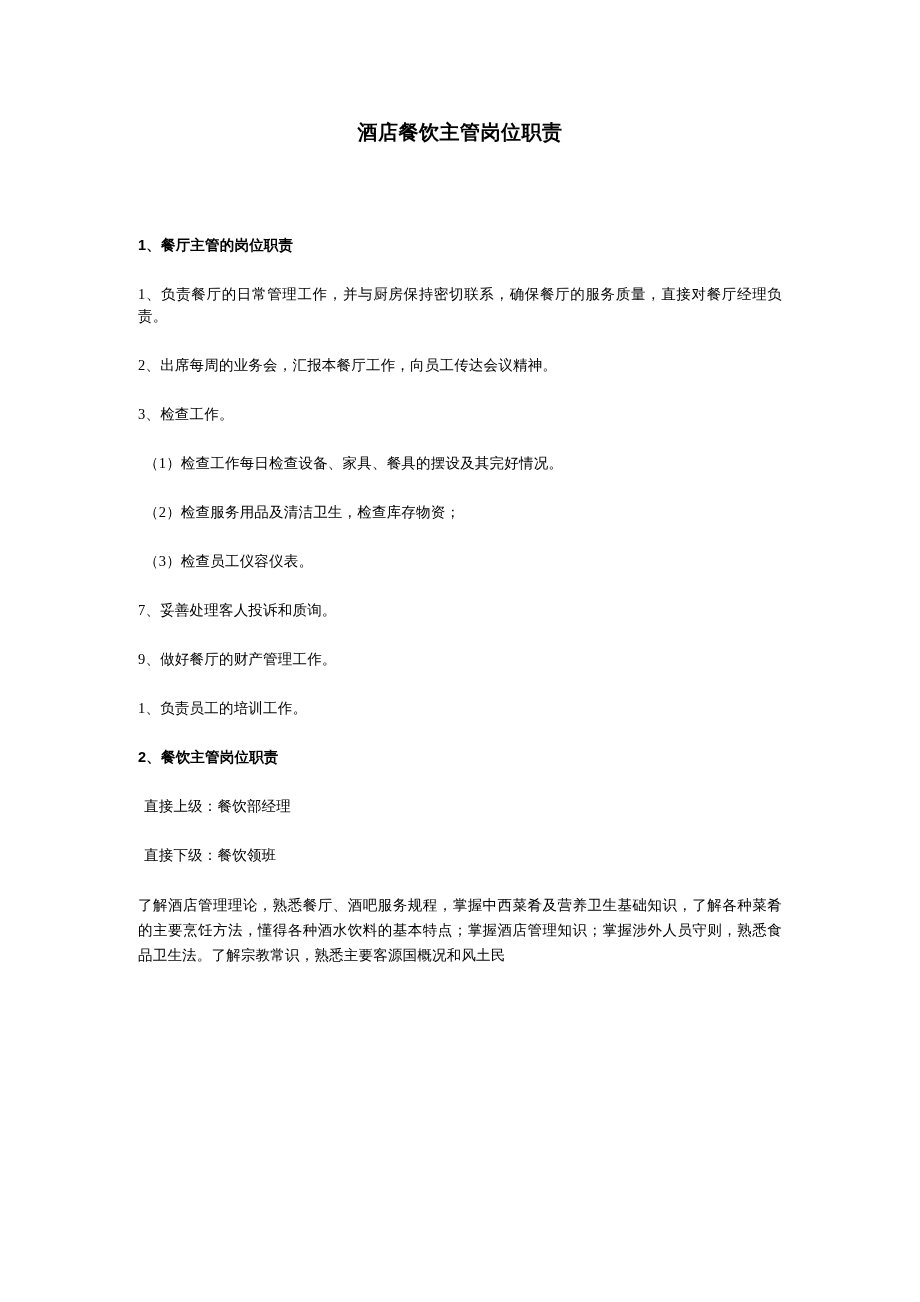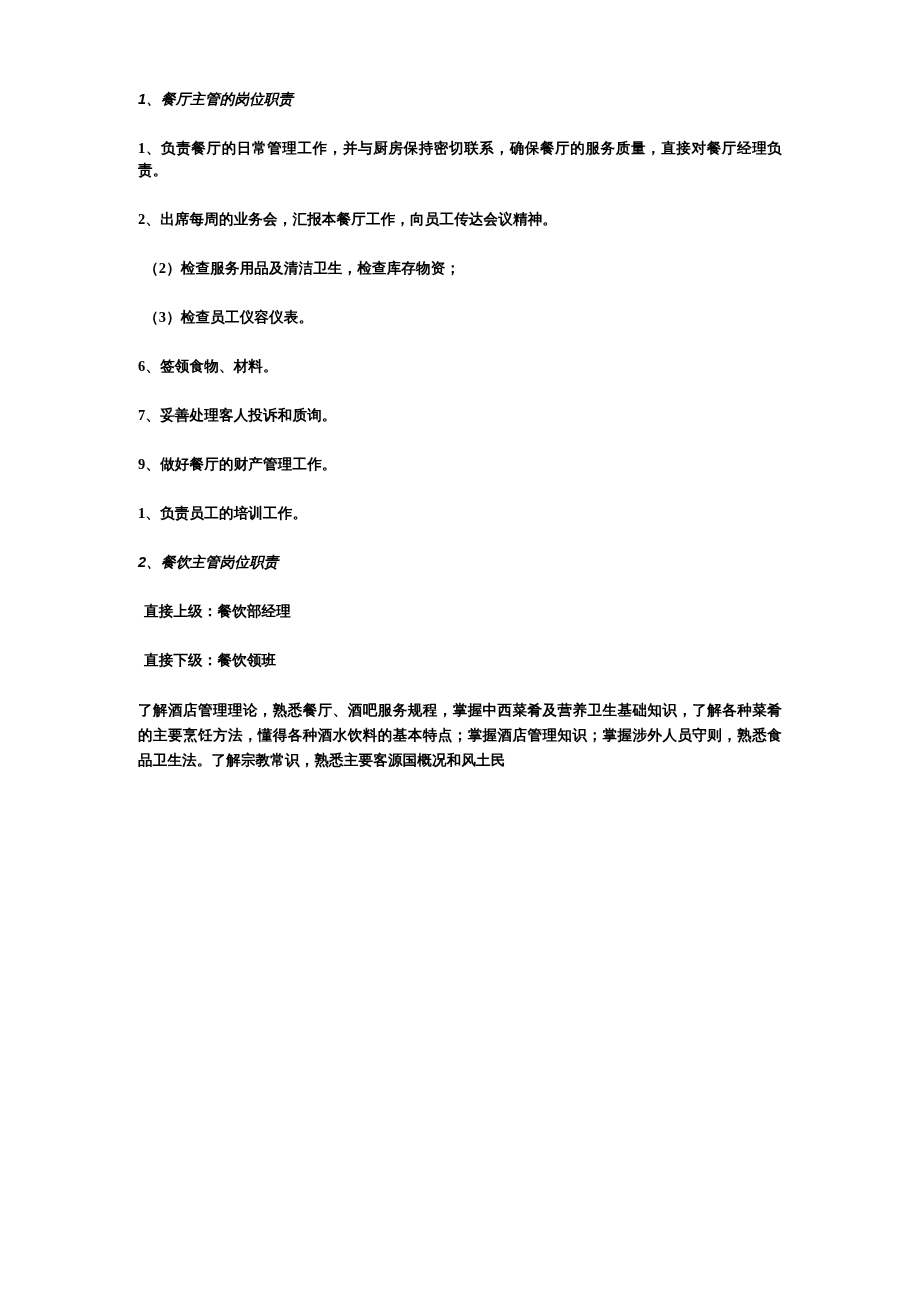--- a/index.html
+++ b/index.html
@@ -38,50 +38,50 @@
   .spacer-after-title {
     height: 88px;
   }
   p.para {
     font-size: 14.5px;
     line-height: 22px;
     margin: 0 0 27px 0;
     text-align: justify;
     text-justify: inter-ideograph;
     letter-spacing: 0.2px;
-    font-weight: bold;
   }
   p.para.heading {
     font-family: "Liberation Sans", "DejaVu Sans", sans-serif;
     font-weight: bold;
     font-size: 14.5px;
-    font-style: italic;
   }
   p.para.indent {
     text-indent: 0;
     padding-left: 6px;
   }
   p.para.block {
     margin-bottom: 8px;
     line-height: 25px;
   }
 </style>
 </head>
 <body>
 
 <div class="page">
   <div class="doc-body">
+    <h1 class="doc-title">酒店餐饮主管岗位职责</h1>
     <div class="spacer-after-title"></div>
 
     <p class="para heading">1、餐厅主管的岗位职责</p>
     <p class="para">1、负责餐厅的日常管理工作，并与厨房保持密切联系，确保餐厅的服务质量，直接对餐厅经理负责。</p>
     <p class="para">2、出席每周的业务会，汇报本餐厅工作，向员工传达会议精神。</p>
+    <p class="para">3、检查工作。</p>
+    <p class="para indent">（1）检查工作每日检查设备、家具、餐具的摆设及其完好情况。</p>
     <p class="para indent">（2）检查服务用品及清洁卫生，检查库存物资；</p>
     <p class="para indent">（3）检查员工仪容仪表。</p>
-    <p class="para">6、签领食物、材料。</p>
     <p class="para">7、妥善处理客人投诉和质询。</p>
     <p class="para">9、做好餐厅的财产管理工作。</p>
     <p class="para">1、负责员工的培训工作。</p>
 
     <p class="para heading">2、餐饮主管岗位职责</p>
     <p class="para indent">直接上级：餐饮部经理</p>
     <p class="para indent">直接下级：餐饮领班</p>
     <p class="para block">了解酒店管理理论，熟悉餐厅、酒吧服务规程，掌握中西菜肴及营养卫生基础知识，了解各种菜肴的主要烹饪方法，懂得各种酒水饮料的基本特点；掌握酒店管理知识；掌握涉外人员守则，熟悉食品卫生法。了解宗教常识，熟悉主要客源国概况和风土民</p>
   </div>
 </div>

